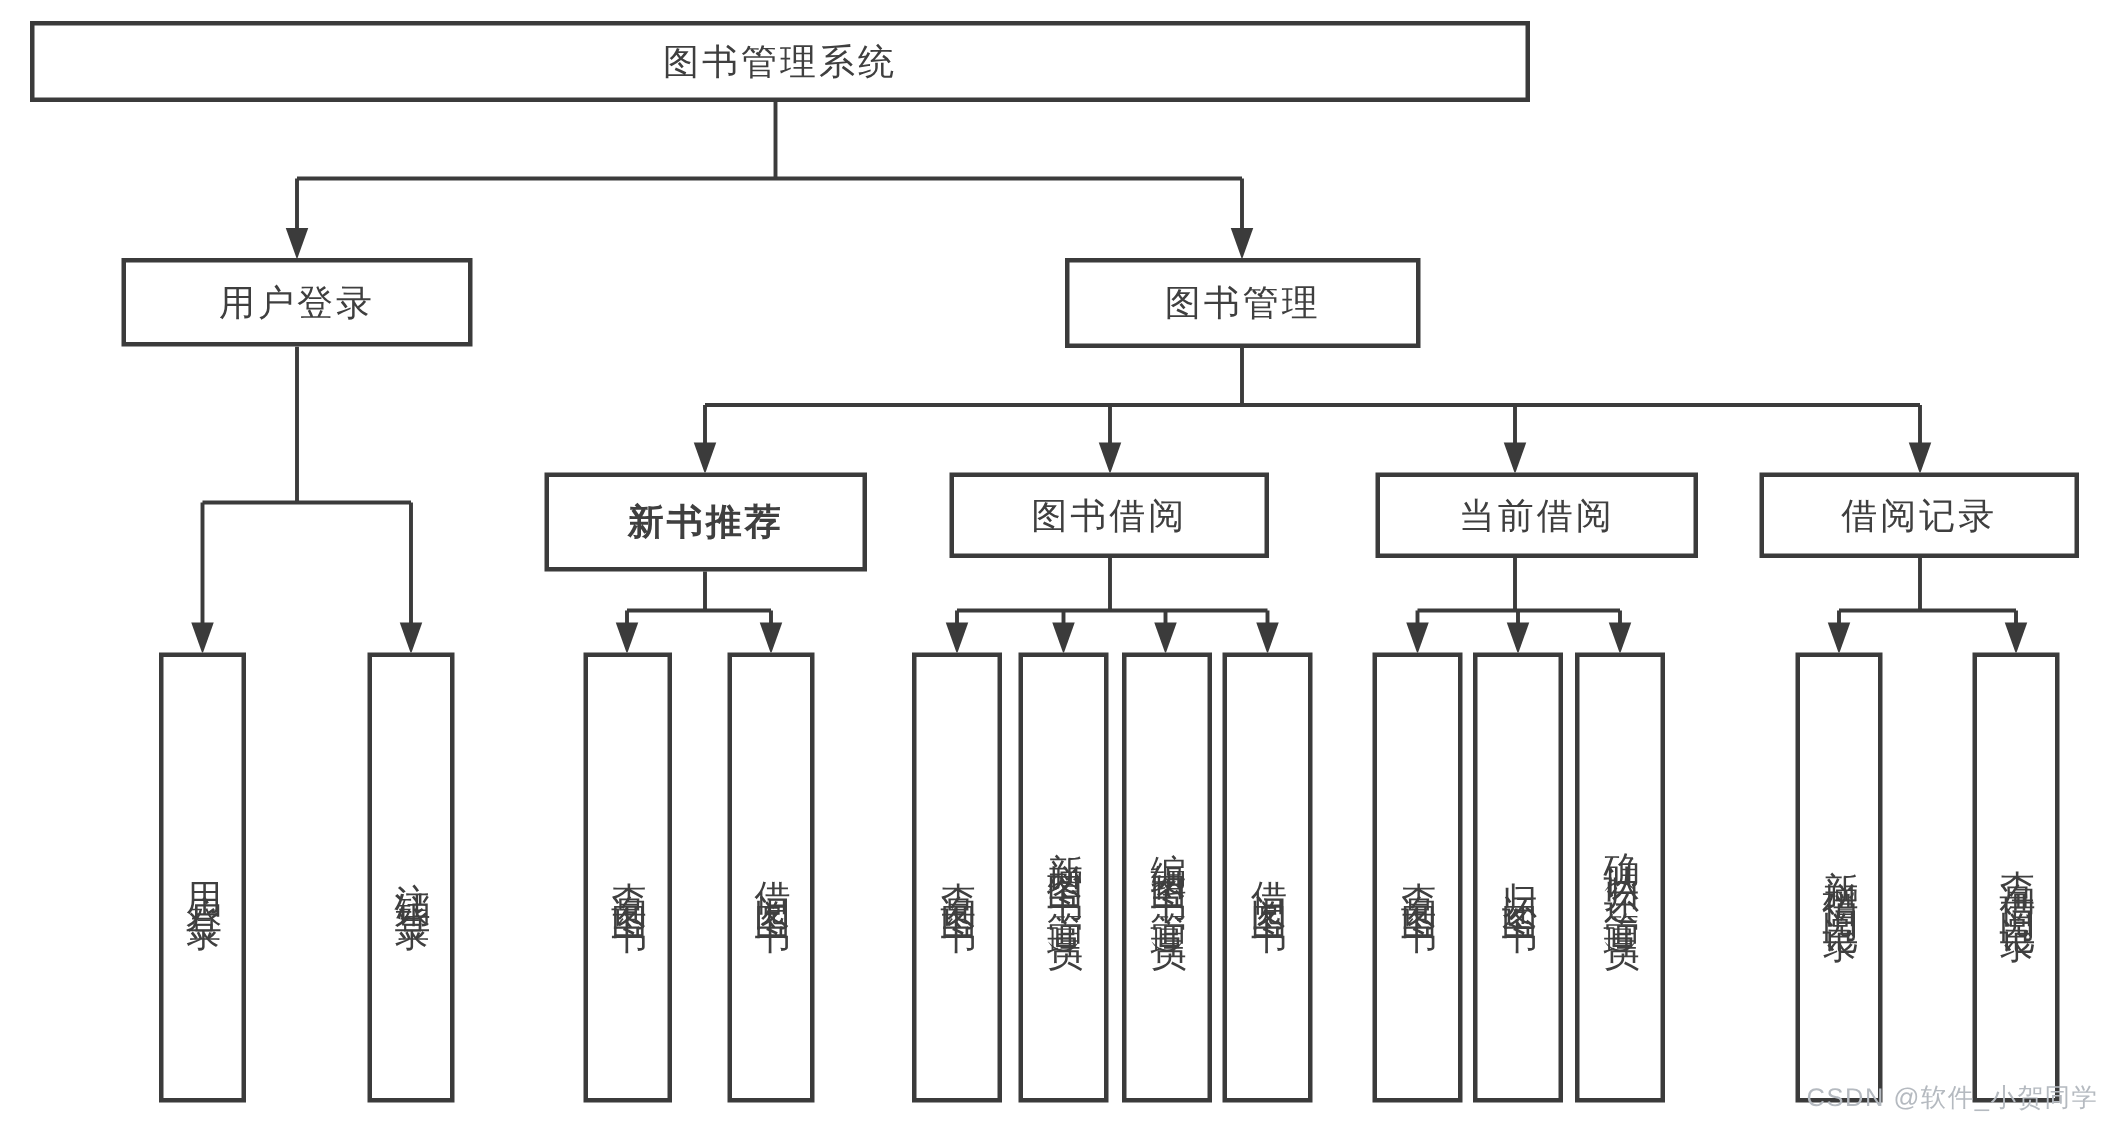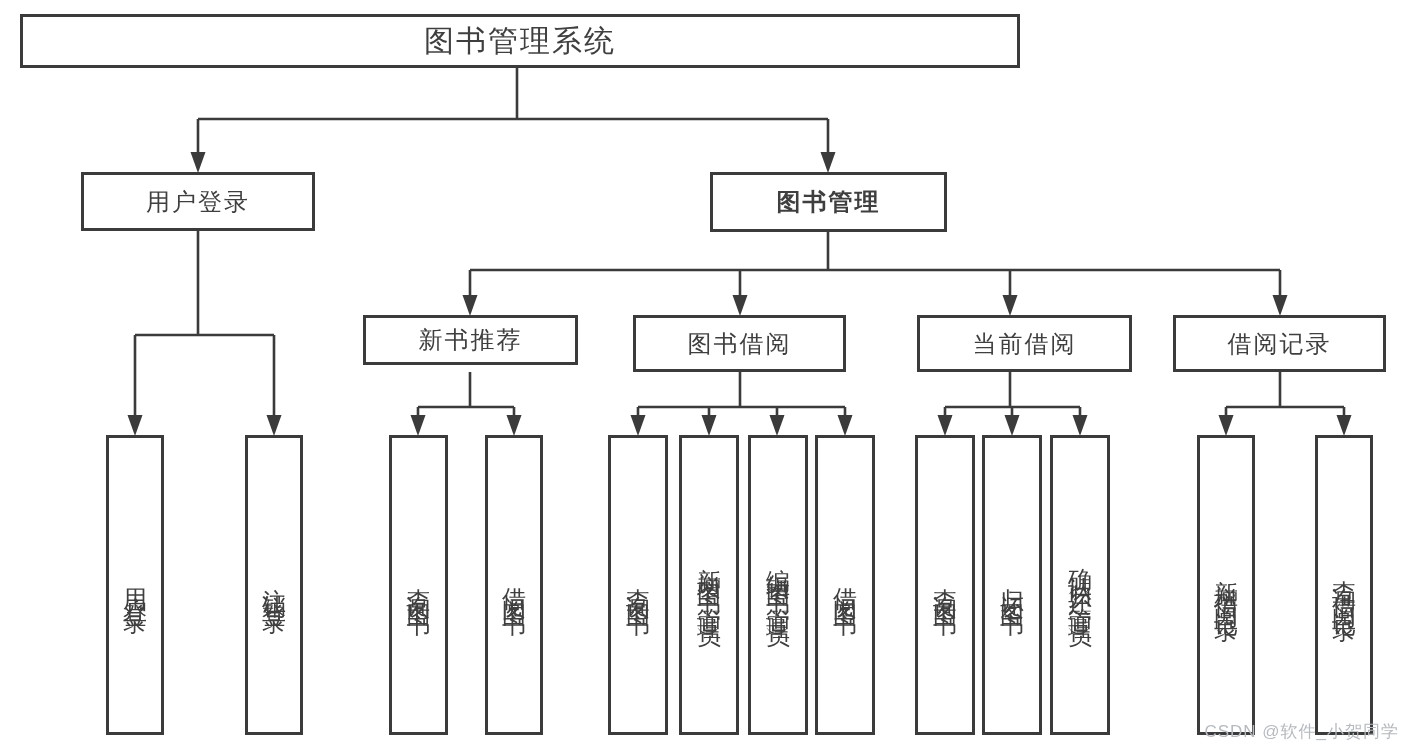--- a/index.html
+++ b/index.html
@@ -14,34 +14,34 @@
   .node{
     position:absolute;
     box-sizing:border-box;
     border:3px solid #3b3b3b;
     background:#ffffff;
     color:#3f3f3f;
     display:flex;align-items:center;justify-content:center;
     z-index:2;
   }
   .hlabel{font-size:24px;letter-spacing:2px;white-space:nowrap;}
-  .root .hlabel{font-size:30px;}
+  .root .hlabel{font-size:24px;}
   .leaf .vtext{
     writing-mode:vertical-rl;
     text-orientation:mixed;
     font-size:24px;
     letter-spacing:8px;
     line-height:1;
     white-space:nowrap;
   }
   
   .root       {left:20px;  top:14px;  width:1000px;height:54px;}
   .n-userlogin{left:81px;  top:172px; width:234px; height:59px;}
-  .n-bookmgmt {left:710px; top:172px; width:237px; height:60px;font-weight:bold;}
-  .n-newbooks {left:363px; top:315px; width:215px; height:50px;}
+  .n-bookmgmt {left:710px; top:172px; width:237px; height:60px;}
+  .n-newbooks {left:363px; top:315px; width:215px; height:66px;font-weight:bold;}
   .n-borrow   {left:633px; top:315px; width:213px; height:57px;}
   .n-current  {left:903px; top:315px; width:215px; height:57px;margin-left:14px;}
   .n-records  {left:1173px;top:315px; width:213px; height:57px;}
   .leaf{top:435px;height:300px;}
   .l-ul1{left:106px; width:58px;}
   .l-ul2{left:245px; width:58px;}
   .l-nb1{left:389px; width:59px;}
   .l-nb2{left:485px; width:58px;}
   .l-bw1{left:608px; width:60px;}
   .l-bw2{left:679px; width:60px;}

